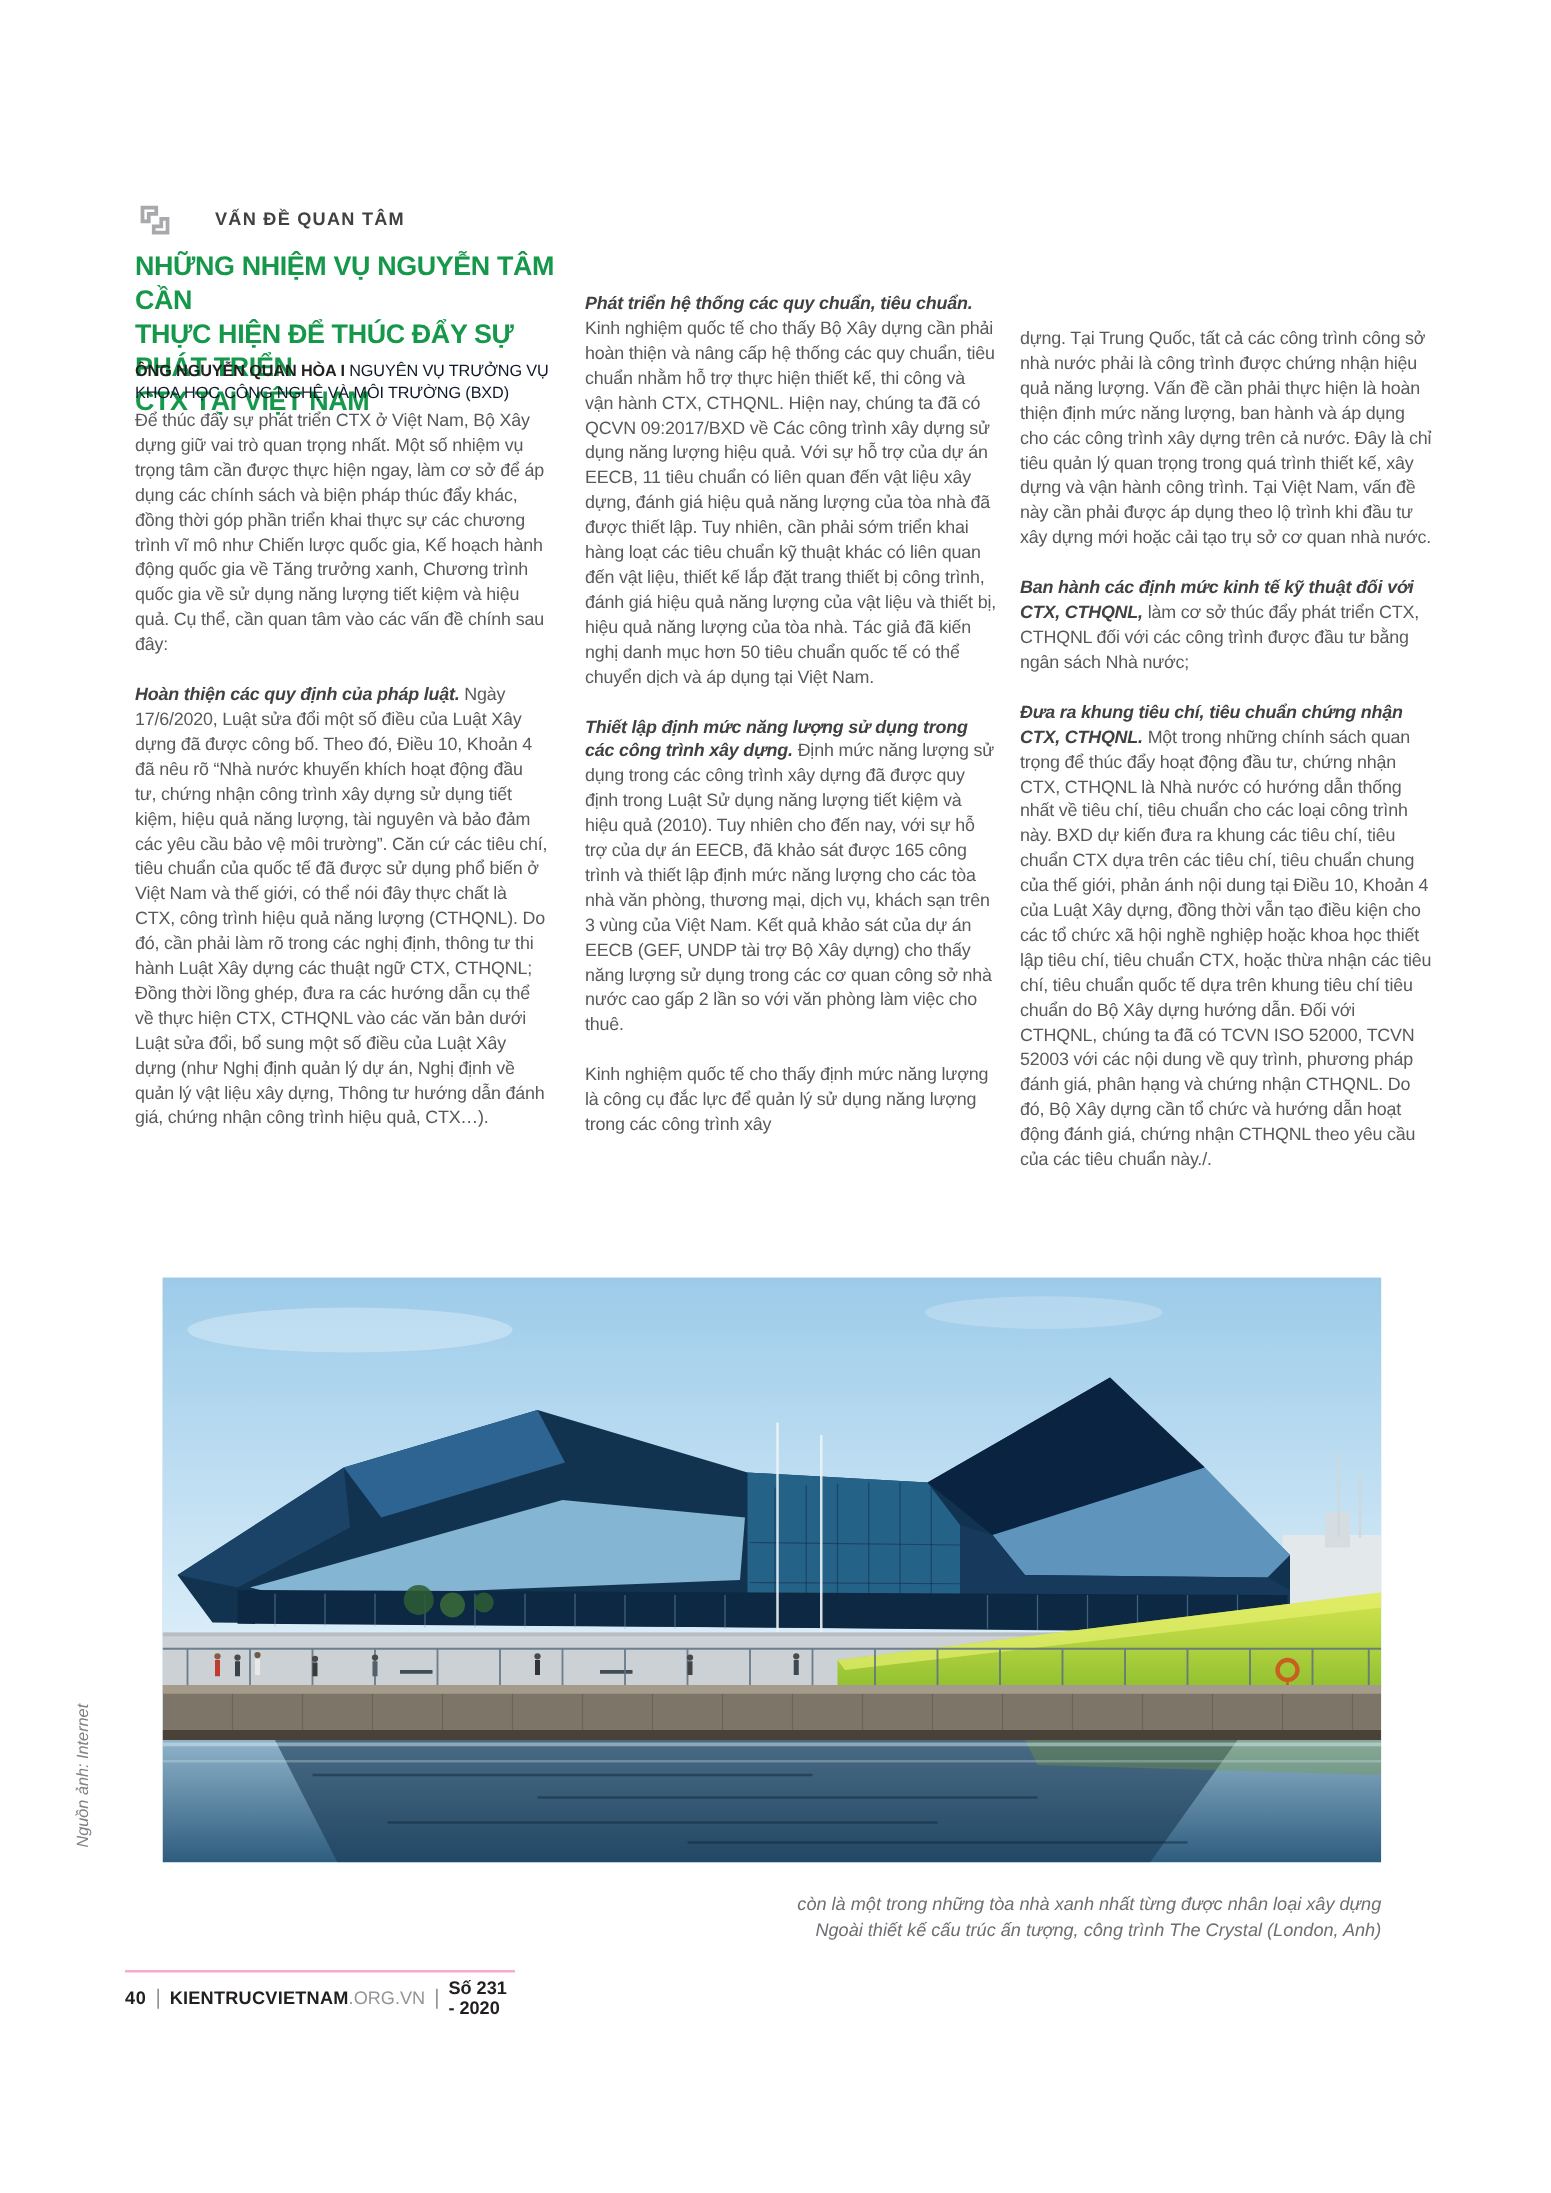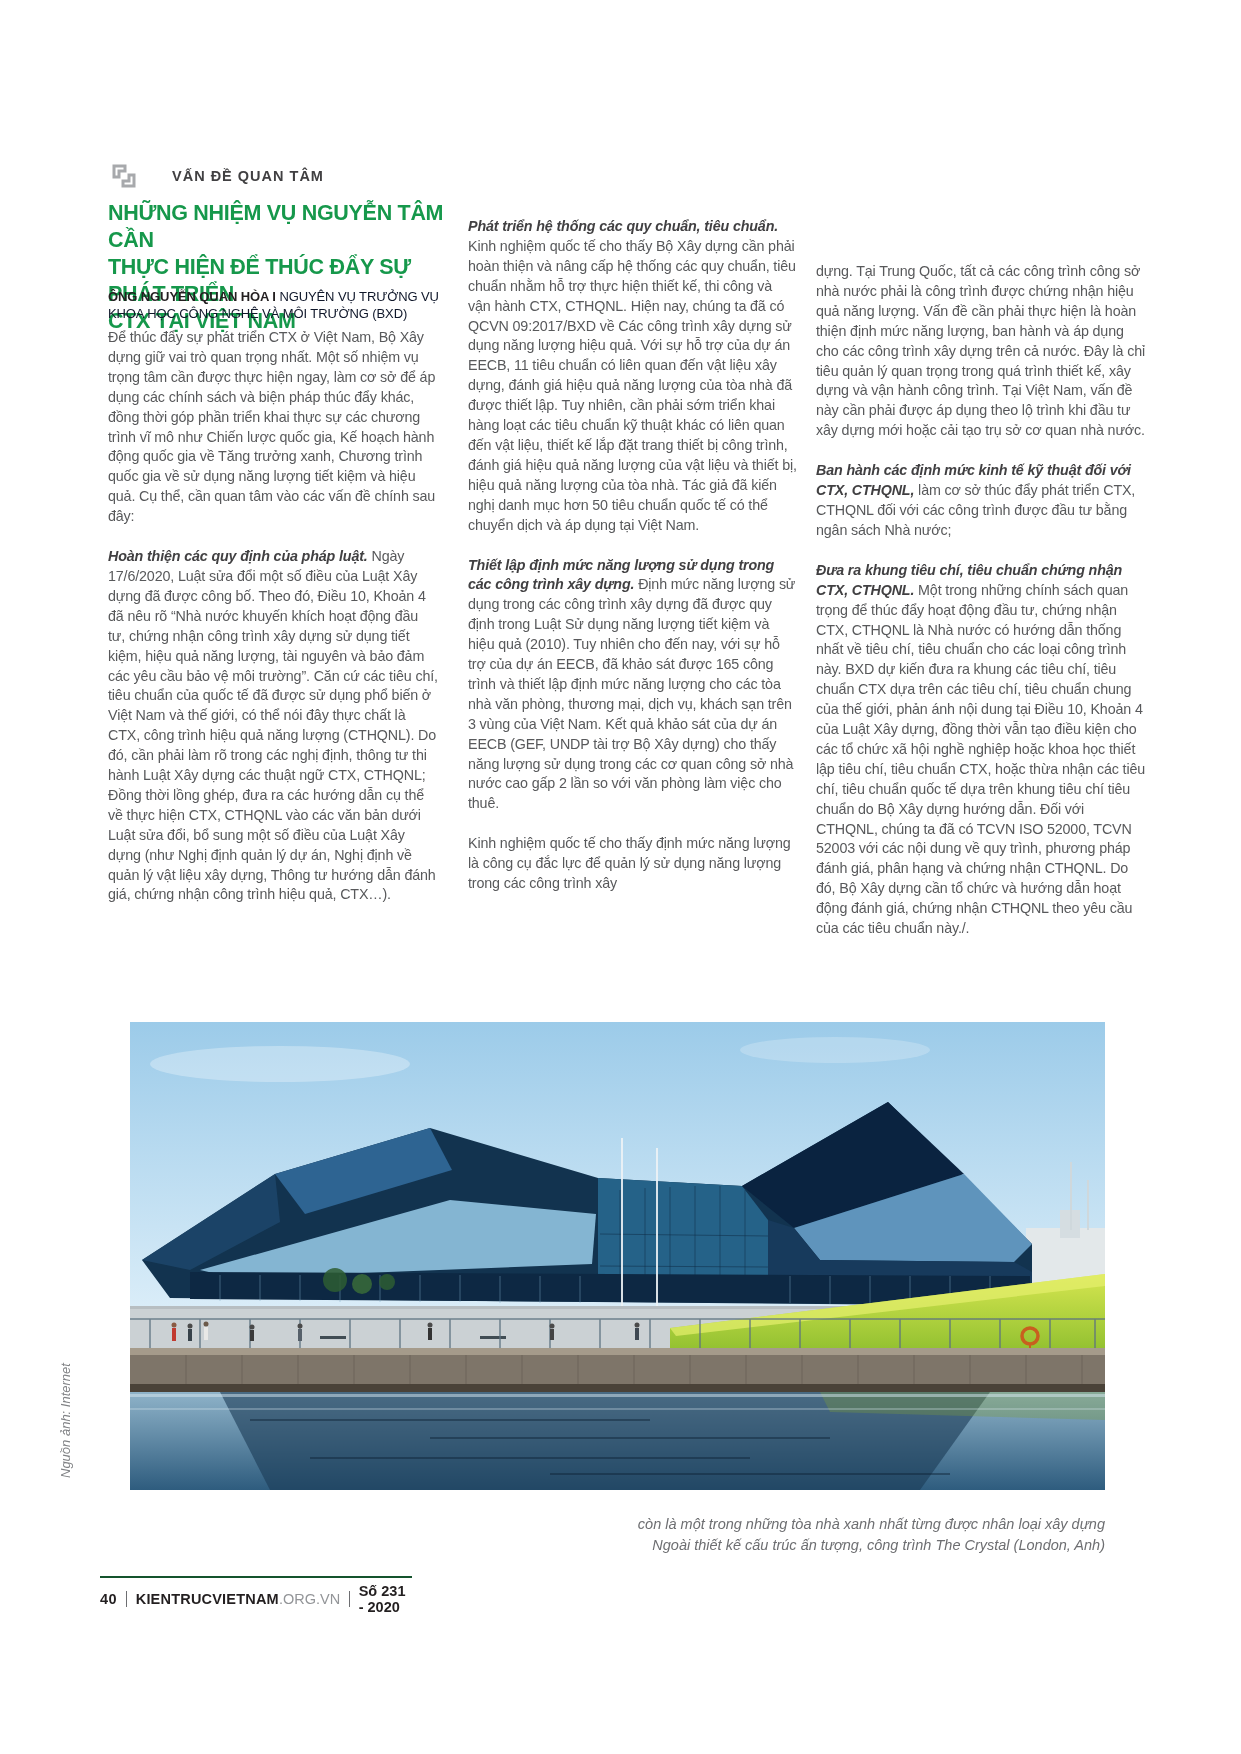--- a/index.html
+++ b/index.html
@@ -29,41 +29,41 @@
   .byline .author-role{color:#0f172a;}
   
   .col{
     position:absolute;width:330px;
     font-size:14.3px;line-height:19.9px;color:#58595b;letter-spacing:-0.15px;
     text-align:left;
   }
   .col p{margin:0 0 20px 0;}
   .col .lead{font-weight:bold;font-style:italic;color:#414042;}
   #col1{left:108px;top:328px;}
-  #col2{left:468px;top:217px;}
+  #col2{left:468px;top:234px;}
   #col3{left:816px;top:222px;margin-top:40px;}
   
   .photo{
     position:absolute;left:130px;top:1022px;width:975px;height:468px;
     overflow:hidden;background:#bcd6e8;
   }
   .photo svg{width:100%;height:100%;display:block;}
   .photo-credit{
     position:absolute;left:58px;top:1268px;height:210px;width:20px;
     writing-mode:vertical-rl;transform:rotate(180deg);
     font-size:13px;font-style:italic;color:#808285;white-space:nowrap;
   }
   .caption{
     position:absolute;right:136px;top:1514px;width:560px;
     text-align:right;font-size:14.5px;font-style:italic;color:#6d6e71;line-height:21px;
   }
   
   .footer{
     position:absolute;left:100px;top:1576px;width:312px;
-    border-top:2px solid #14532d;padding-top:5px;
+    border-top:2px solid #f9a8d4;padding-top:5px;
     display:flex;align-items:center;font-size:14.5px;color:#231f20;
   }
   .footer .pageno{font-weight:bold;letter-spacing:.5px;}
   .footer .sep{width:1px;height:16px;background:#6d6e71;margin:0 9px;}
   .footer .site-bold{font-weight:bold;letter-spacing:.2px;}
   .footer .site-light{color:#939598;}
   .footer .issue{font-weight:bold;}
 </style>
 </head>
 <body>

